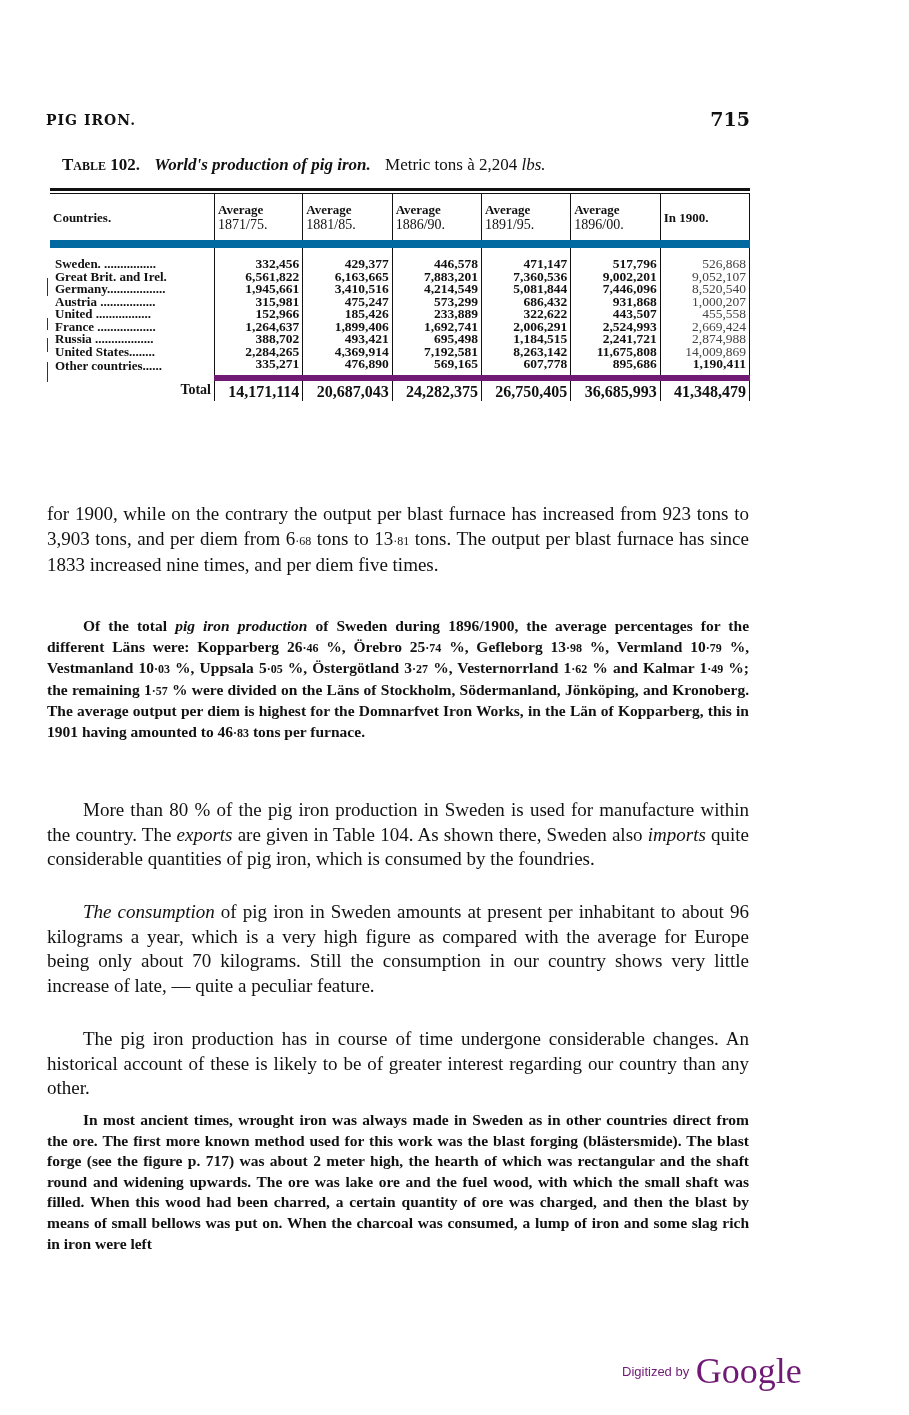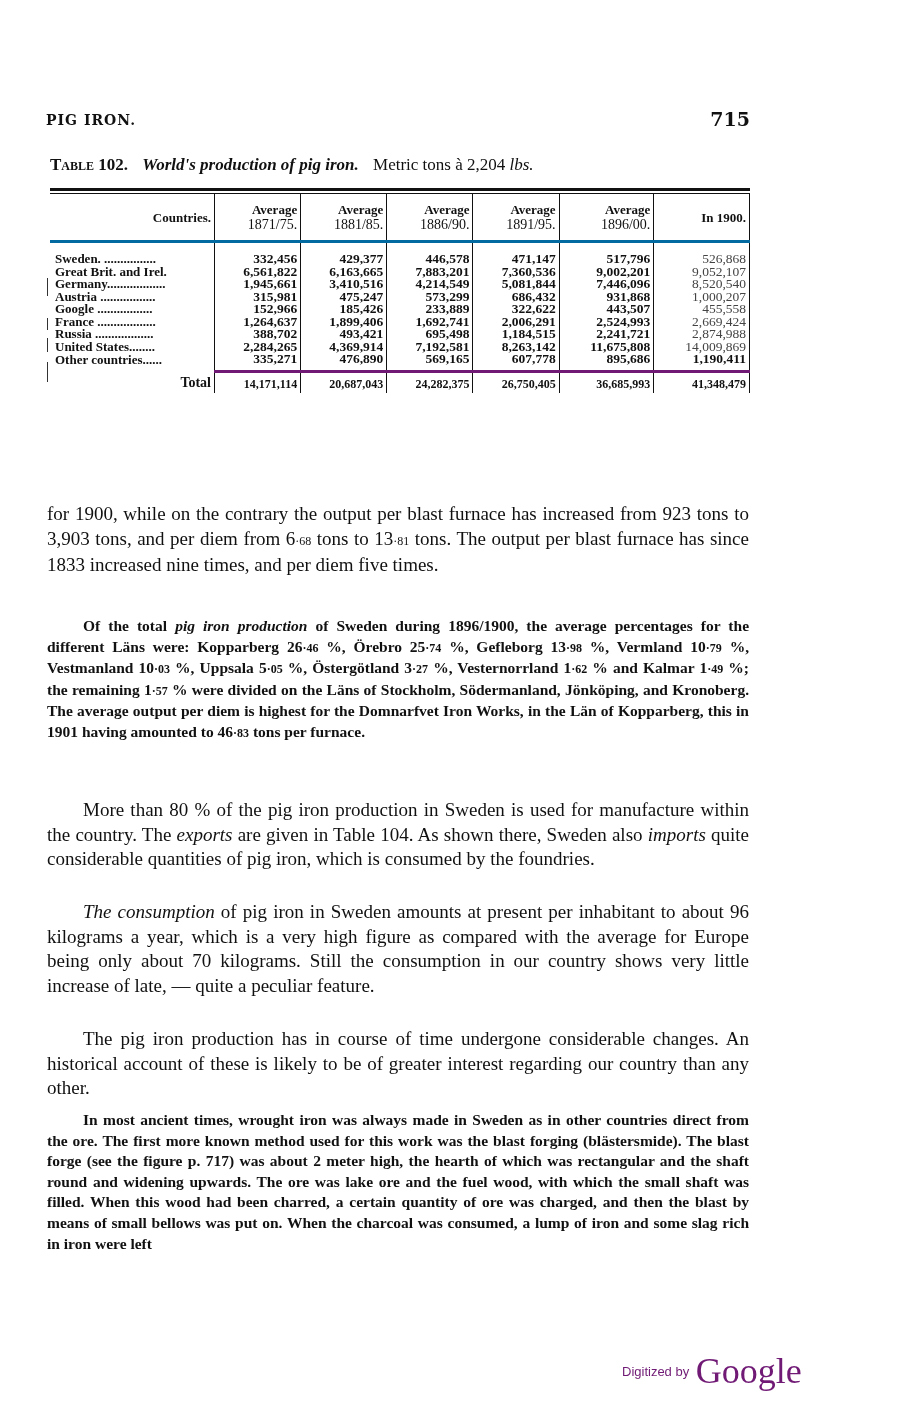--- a/index.html
+++ b/index.html
@@ -5,41 +5,41 @@
   html, body { margin: 0; padding: 0; background: #ffffff; }
   body { width: 909px; height: 1415px; position: relative; overflow: hidden;
          font-family: "DejaVu Serif", "Liberation Serif", serif; color: #111; }
   .page { position: absolute; left: 0; top: 0; width: 909px; height: 1415px; }
 
   .running-head { position: absolute; top: 108px; left: 46px; width: 704px; height: 24px; }
   .running-title { position: absolute; left: 0; width: 100%; 
                    font-size: 14px; font-weight: bold; letter-spacing: 1px; top: 4px; }
   .page-number { position: absolute; right: 0; top: 0; font-size: 19px; font-weight: bold; }
 
-  .table-caption { position: absolute; top: 155px; left: 50px; font-size: 17px; white-space: nowrap;
+  .table-caption { position: absolute; top: 155px; left: 62px; font-size: 17px; white-space: nowrap;
                    font-family: "Liberation Serif", serif; }
   .table-caption .label { font-variant: small-caps; font-weight: bold; }
   .table-caption .title { font-style: italic; font-weight: bold; margin-left: 10px; }
   .table-caption .unit { margin-left: 10px; }
   .table-caption .unit-it { font-style: italic; }
 
   .table-wrap { position: absolute; top: 188px; left: 50px; width: 700px; }
   .rule-thick { border-top: 3px solid #111; border-bottom: 1px solid #111; height: 2px; }
   table.data { width: 100%; border-collapse: collapse; font-family: "Liberation Serif", serif; }
   table.data th { font-size: 13px; font-weight: bold; line-height: 15px; padding: 8px 3px;
-                  border-right: 1px solid #111; border-bottom: 3px solid #0369a1; text-align: right; }
+                  border-right: 1px solid #111; border-bottom: 8px solid #0369a1; text-align: left; }
   table.data th:last-child { border-right: 1px solid #111; }
   table.data th .sub { font-weight: normal; display: block; font-size: 14px; }
   table.data td { font-size: 13.5px; line-height: 12.5px; padding: 0 3px; border-right: 1px solid #111;
                   text-align: right; white-space: nowrap; font-weight: bold; }
   table.data td.country { text-align: left; font-weight: bold; font-size: 13px; padding-left: 5px; }
   table.data tr.first td { padding-top: 10px; }
   table.data tr.last td { padding-bottom: 4px; }
-  table.data tr.total td { border-top: 3px solid #701a75; padding-top: 5px; padding-bottom: 3px;
-                           font-size: 12px; font-weight: 900; }
+  table.data tr.total td { border-top: 6px solid #701a75; padding-top: 5px; padding-bottom: 3px;
+                           font-size: 16px; font-weight: 900; }
   table.data tr.total td.total-label { text-align: right; font-size: 14px; }
   table.data td.faint { color: #444; font-weight: normal; }
   .col-country { width: 158px; }
 
   .body-text { position: absolute; left: 47px; width: 702px; font-family: "Liberation Serif", serif; }
   .para-large { font-size: 19px; line-height: 24.6px; text-align: justify; margin: 0; }
   .para-small { font-size: 15.5px; line-height: 20.6px; text-align: justify; margin: 0; font-weight: bold; }
   .indent { text-indent: 36px; }
   .small-sub { font-size: 12px; }
   em { font-style: italic; }
@@ -129,21 +129,21 @@
         <tr>
           <td class="country">Austria .................</td>
           <td>315,981</td>
           <td>475,247</td>
           <td>573,299</td>
           <td>686,432</td>
           <td>931,868</td>
           <td class="faint">1,000,207</td>
         </tr>
         <tr>
-          <td class="country">Google .................</td>
+          <td class="country">United .................</td>
           <td>152,966</td>
           <td>185,426</td>
           <td>233,889</td>
           <td>322,622</td>
           <td>443,507</td>
           <td class="faint">455,558</td>
         </tr>
         <tr>
           <td class="country">France ..................</td>
           <td>1,264,637</td>

